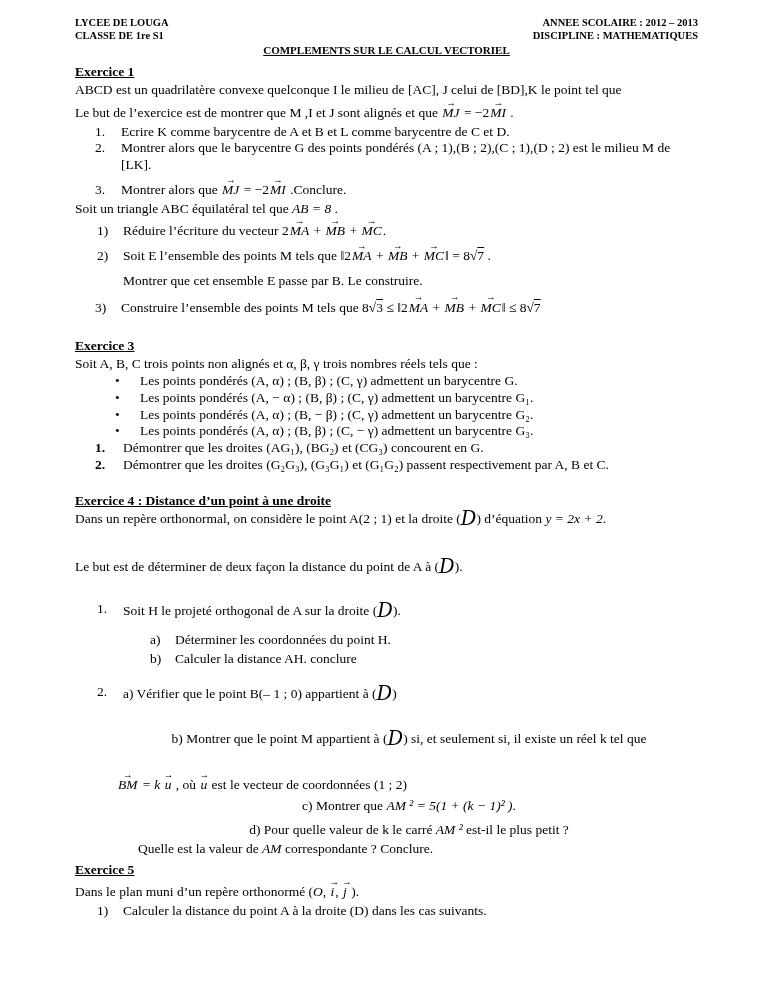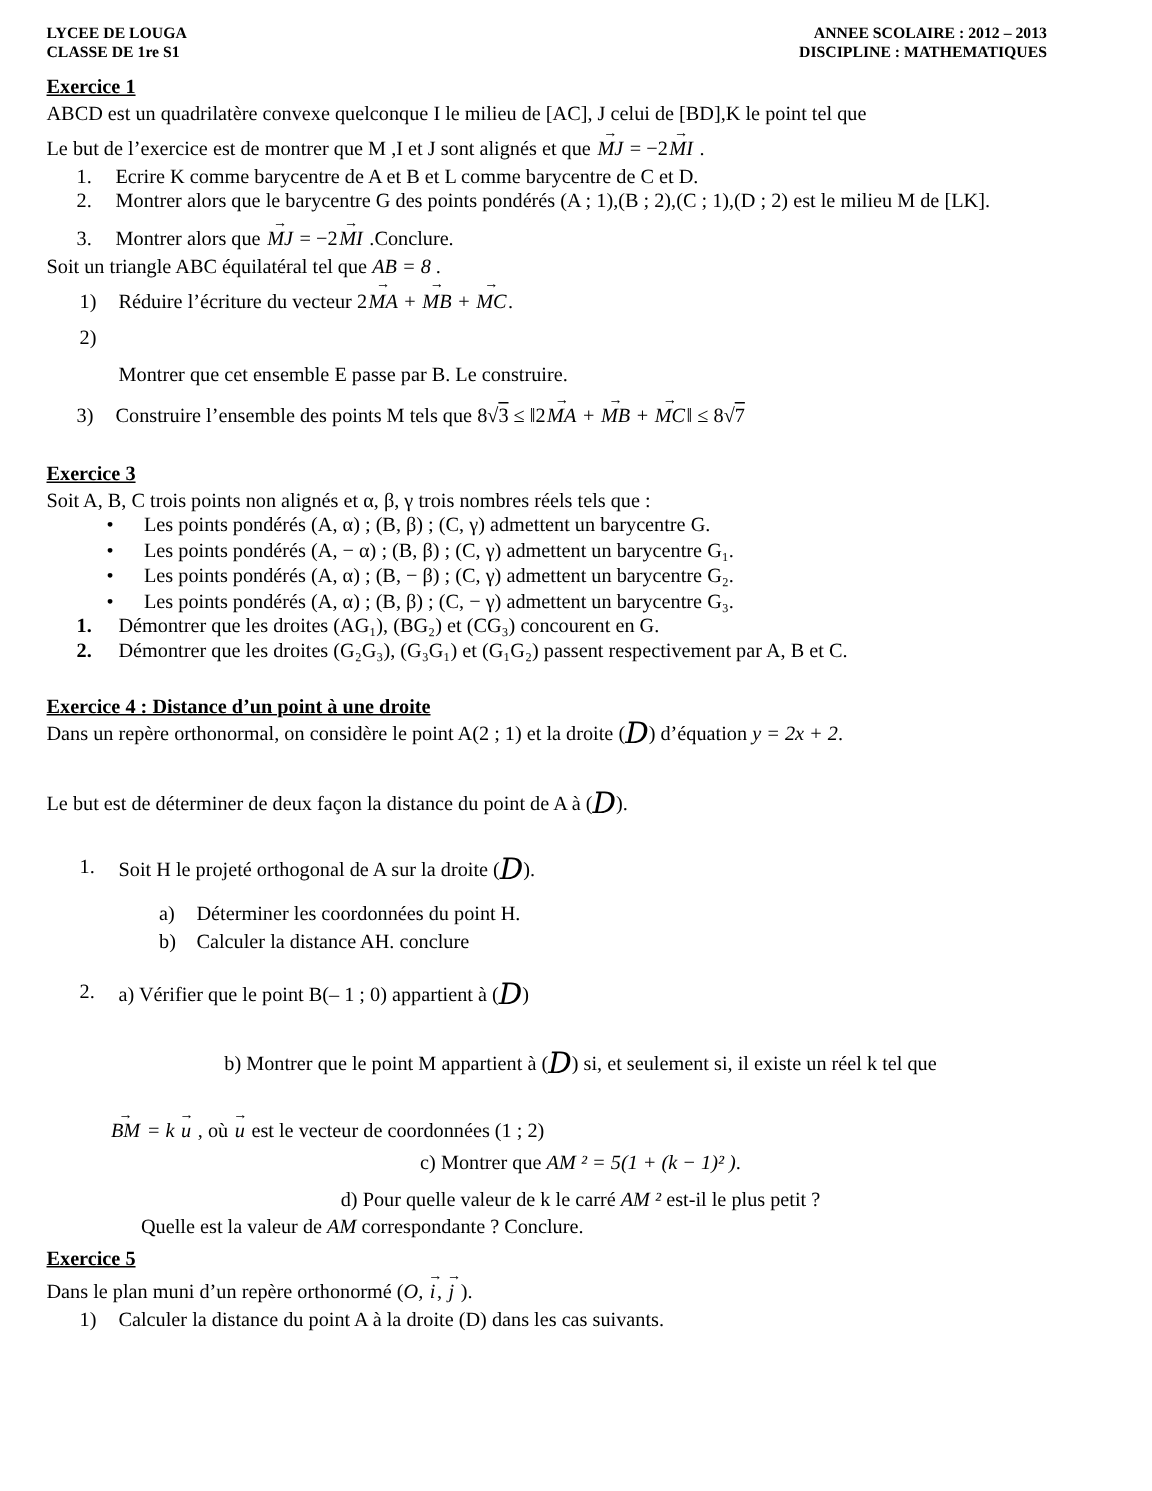--- a/index.html
+++ b/index.html
@@ -2,21 +2,21 @@
 <html><head>
 <meta charset="utf-8">
 <style>
   * { margin:0; padding:0; box-sizing:border-box; }
   html,body { background:#ffffff; }
   body {
     width:768px; height:994px;
     font-family:"Liberation Serif","DejaVu Serif",serif;
     color:#000;
   }
-  .page { width:768px; height:922px; padding:16px 70px 0 31px; overflow:hidden; }
+  .page { width:768px; height:922px; padding:16px 70px 0 75px; overflow:hidden; }
   .hdr { display:flex; justify-content:space-between; font-size:10.5px; font-weight:bold; line-height:1.25; }
   .hcol.hright { width:262px; text-align:right; }
   .title { text-align:center; font-weight:bold; text-decoration:underline; font-size:11px; margin-top:2px; }
   .exh { font-weight:bold; text-decoration:underline; font-size:13.5px; }
   .line { font-size:13.5px; line-height:1.24; }
   .it { font-style:italic; }
   .b { font-weight:bold; }
   .vec { position:relative; display:inline-block; font-style:italic; padding:0 1px; }
   .vec::after { content:"→"; position:absolute; left:0; top:-0.66em; width:100%; text-align:center;
                 font-size:0.7em; line-height:1; font-style:normal; }
@@ -44,20 +44,21 @@
   <div class="hdr">
     <div class="hcol">
       <div>LYCEE DE LOUGA</div>
       <div>CLASSE  DE 1re S1</div>
     </div>
     <div class="hcol hright">
       <div>ANNEE SCOLAIRE : 2012 – 2013</div>
       <div>DISCIPLINE : MATHEMATIQUES</div>
     </div>
   </div>
+  <div class="title">COMPLEMENTS SUR LE CALCUL VECTORIEL</div>
 
   <div class="exh mt8">Exercice 1</div>
   <div class="line mt2">ABCD est un quadrilatère convexe quelconque I le milieu de [AC], J celui de [BD],K le point tel que</div>
   <div class="line vline"><span>Le but de l’exercice est  de montrer que M ,I et J sont alignés et que  </span><span class="vec">MJ</span><span> = −2</span><span class="vec">MI</span><span> .</span></div>
   <div class="row ind6 mt2">
       <span class="num">1.</span>
       <span>Ecrire K comme barycentre de A et B  et L comme barycentre de C et D.</span>
     </div>
   <div class="row ind6">
       <span class="num">2.</span>
@@ -68,20 +69,21 @@
       <span><span>Montrer alors que  </span><span class="vec">MJ</span><span> = −2</span><span class="vec">MI</span><span> .Conclure.</span></span>
     </div>
 
   <div class="line mt2"><span>Soit un triangle ABC équilatéral tel que  </span><span class="it">AB = 8</span><span> .</span></div>
   <div class="row ind1 vline">
       <span class="num">1)</span>
       <span><span>Réduire l’écriture du vecteur  2</span><span class="vec">MA</span><span> + </span><span class="vec">MB</span><span> + </span><span class="vec">MC</span><span>.</span></span>
     </div>
   <div class="row ind1 vline mt2">
       <span class="num">2)</span>
+      <span><span>Soit E l’ensemble des points M tels que  </span><span>‖2</span><span class="vec">MA</span><span> + </span><span class="vec">MB</span><span> + </span><span class="vec">MC</span><span>‖ = 8√</span><span class="rad">7</span><span> .</span></span>
     </div>
   <div class="line ind1 mt8" style="margin-left:48px">Montrer que cet ensemble E passe par B. Le construire.</div>
   <div class="row ind6 vline mt4">
       <span class="num">3)</span>
       <span><span>Construire l’ensemble des points M tels que  8√</span><span class="rad">3</span><span> ≤ </span><span>‖2</span><span class="vec">MA</span><span> + </span><span class="vec">MB</span><span> + </span><span class="vec">MC</span><span>‖ ≤ 8√</span><span class="rad">7</span></span>
     </div>
 
   <div class="exh mt22">Exercice 3</div>
   <div class="line mt2">Soit A, B, C trois points non alignés et α, β, γ trois nombres réels tels que :</div>
   <div class="row ind2">

